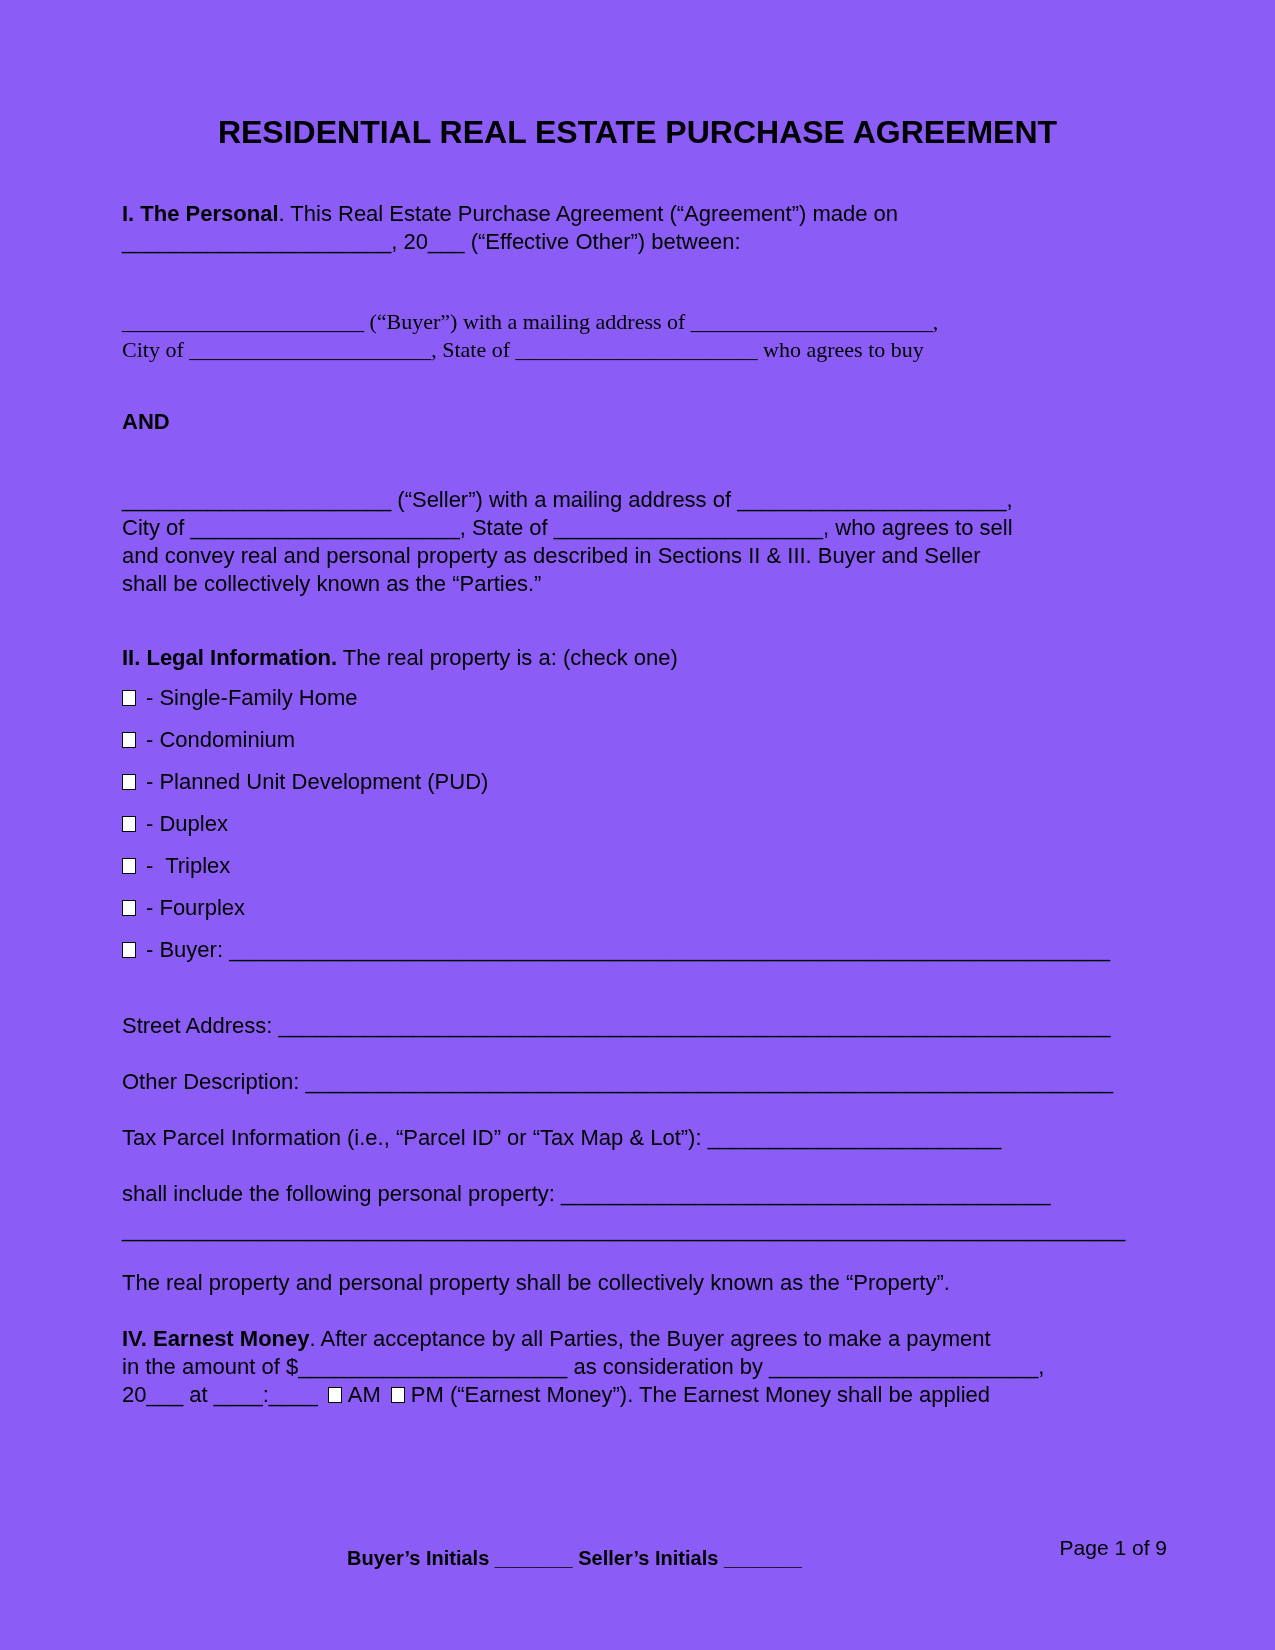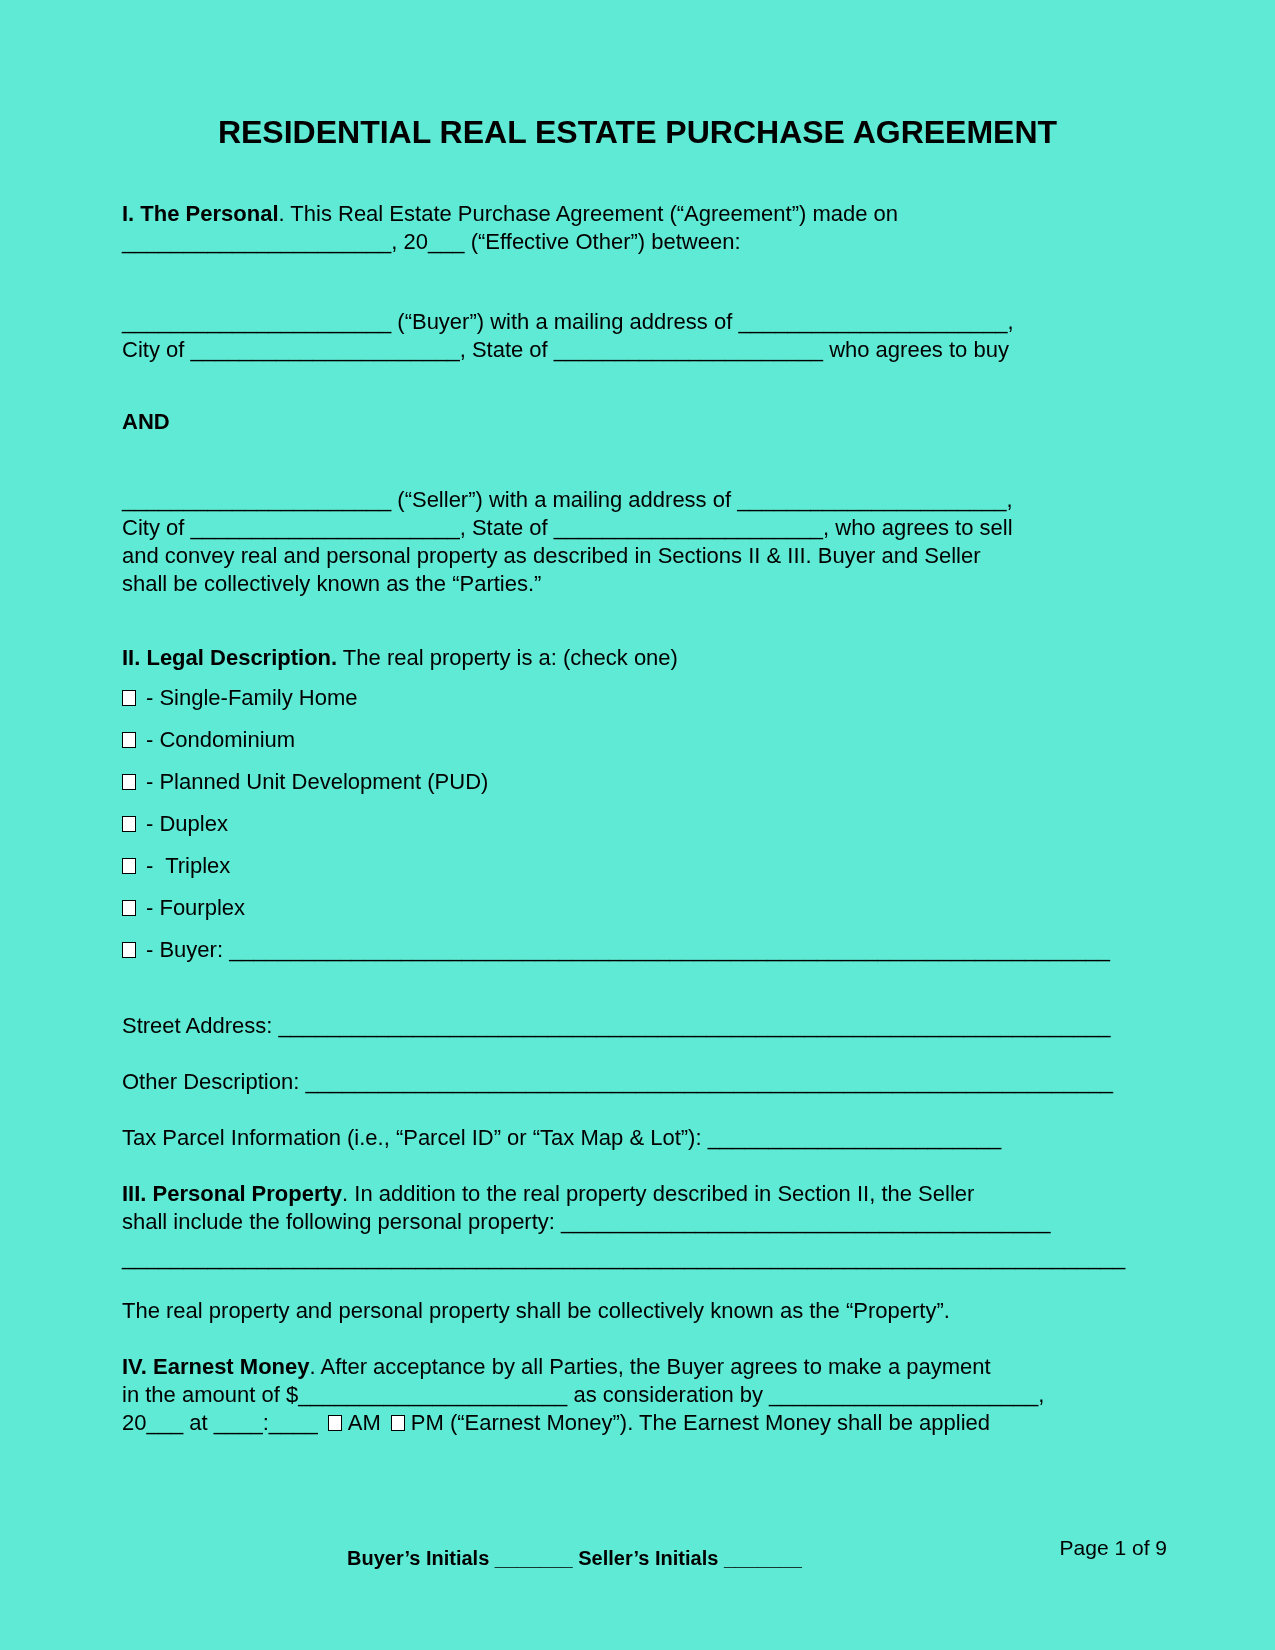--- a/index.html
+++ b/index.html
@@ -1,20 +1,20 @@
 <!DOCTYPE html>
 <html><head>
 <meta charset="utf-8">
 <style>
   html,body{margin:0;padding:0;background:#ffffff;}
   .page{
     position:relative;
     width:1275px;
     height:1650px;
-    background:#5eead4;
+    background:#8b5cf6;
     color:#000000;
     font-family:"Liberation Sans", sans-serif;
     font-size:22px;
     overflow:hidden;
   }
   .content{
     position:absolute;
     left:122px;
     top:112px;
     width:1060px;
@@ -26,21 +26,21 @@
   .b{font-weight:bold;}
   .title{
     font-size:32px;
     font-weight:bold;
     line-height:40px;
     text-align:center;
     white-space:pre;
     width:1031px;
   }
   .mt48{margin-top:48px;}
-  .mt52{margin-top:52px;}
+  .mt52{margin-top:52px;font-family:Liberation Serif, serif;}
   .mt44{margin-top:44px;}
   .mt50{margin-top:50px;}
   .mt46{margin-top:46px;}
   .mt28{margin-top:28px;}
   .mt16{margin-top:25px;}
   .mt12{margin-top:12px;}
   .opt{margin-bottom:14px;}
   .cb{
     display:inline-block;
     width:14px;
@@ -99,38 +99,37 @@
 
     <div class="line b mt44">AND</div>
 
     <div class="mt50">
       <div class="line"><span>______________________</span><span> (“Seller”) with a mailing address of </span><span>______________________</span><span>,</span></div>
       <div class="line"><span>City of </span><span>______________________</span><span>, State of </span><span>______________________</span><span>, who agrees to sell</span></div>
       <div class="line">and convey real and personal property as described in Sections II &amp; III. Buyer and Seller</div>
       <div class="line">shall be collectively known as the “Parties.”</div>
     </div>
 
-    <div class="line mt46"><span class="b">II. Legal Description.</span><span> The real property is a: (check one)</span></div>
+    <div class="line mt46"><span class="b">II. Legal Information.</span><span> The real property is a: (check one)</span></div>
 
     <div class="line opt mt12"><span class="cb"></span><span>- Single-Family Home</span></div>
     <div class="line opt"><span class="cb"></span><span>- Condominium</span></div>
     <div class="line opt"><span class="cb"></span><span>- Planned Unit Development (PUD)</span></div>
     <div class="line opt"><span class="cb"></span><span>- Duplex</span></div>
     <div class="line opt"><span class="cb"></span><span>-  Triplex</span></div>
     <div class="line opt"><span class="cb"></span><span>- Fourplex</span></div>
     <div class="line opt"><span class="cb"></span><span>- Buyer: </span><span>________________________________________________________________________</span></div>
 
     <div class="line mt48"><span>Street Address: </span><span>____________________________________________________________________</span></div>
 
     <div class="line mt28"><span>Other Description: </span><span>__________________________________________________________________</span></div>
 
     <div class="line mt28"><span>Tax Parcel Information (i.e., “Parcel ID” or “Tax Map &amp; Lot”): </span><span>________________________</span></div>
 
     <div class="mt28">
-      <div class="line"><span class="b">III. Personal Property</span><span>. In addition to the real property described in Section II, the Seller</span></div>
       <div class="line"><span>shall include the following personal property: </span><span>________________________________________</span></div>
       <div class="line" style="margin-top:8px;"><span>__________________________________________________________________________________</span></div>
     </div>
 
     <div class="line mt16">The real property and personal property shall be collectively known as the “Property”.</div>
 
     <div class="mt28">
       <div class="line"><span class="b">IV. Earnest Money</span><span>. After acceptance by all Parties, the Buyer agrees to make a payment</span></div>
       <div class="line"><span>in the amount of $</span><span>______________________</span><span> as consideration by </span><span>______________________</span><span>,</span></div>
       <div class="line"><span>20</span><span>___</span><span> at </span><span>____</span><span>:</span><span>____</span><span class="cbi"></span><span>AM</span><span class="cbi"></span><span>PM</span><span> (“Earnest Money”). The Earnest Money shall be applied</span></div>

